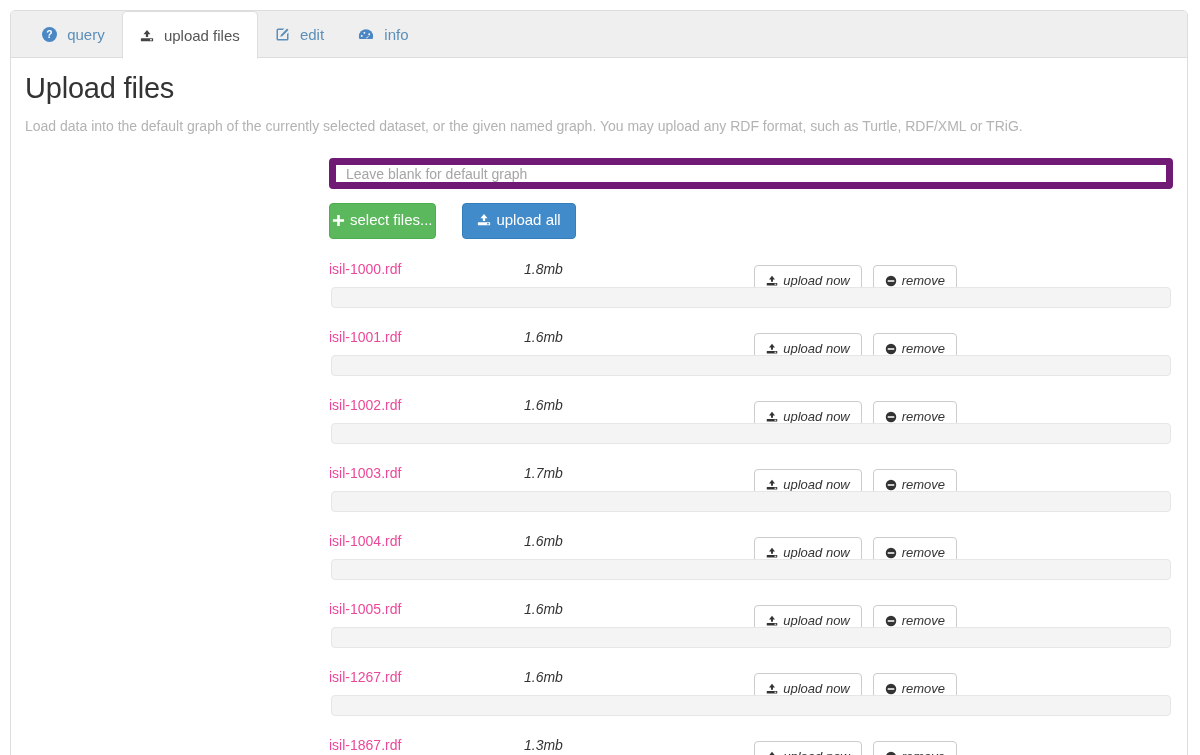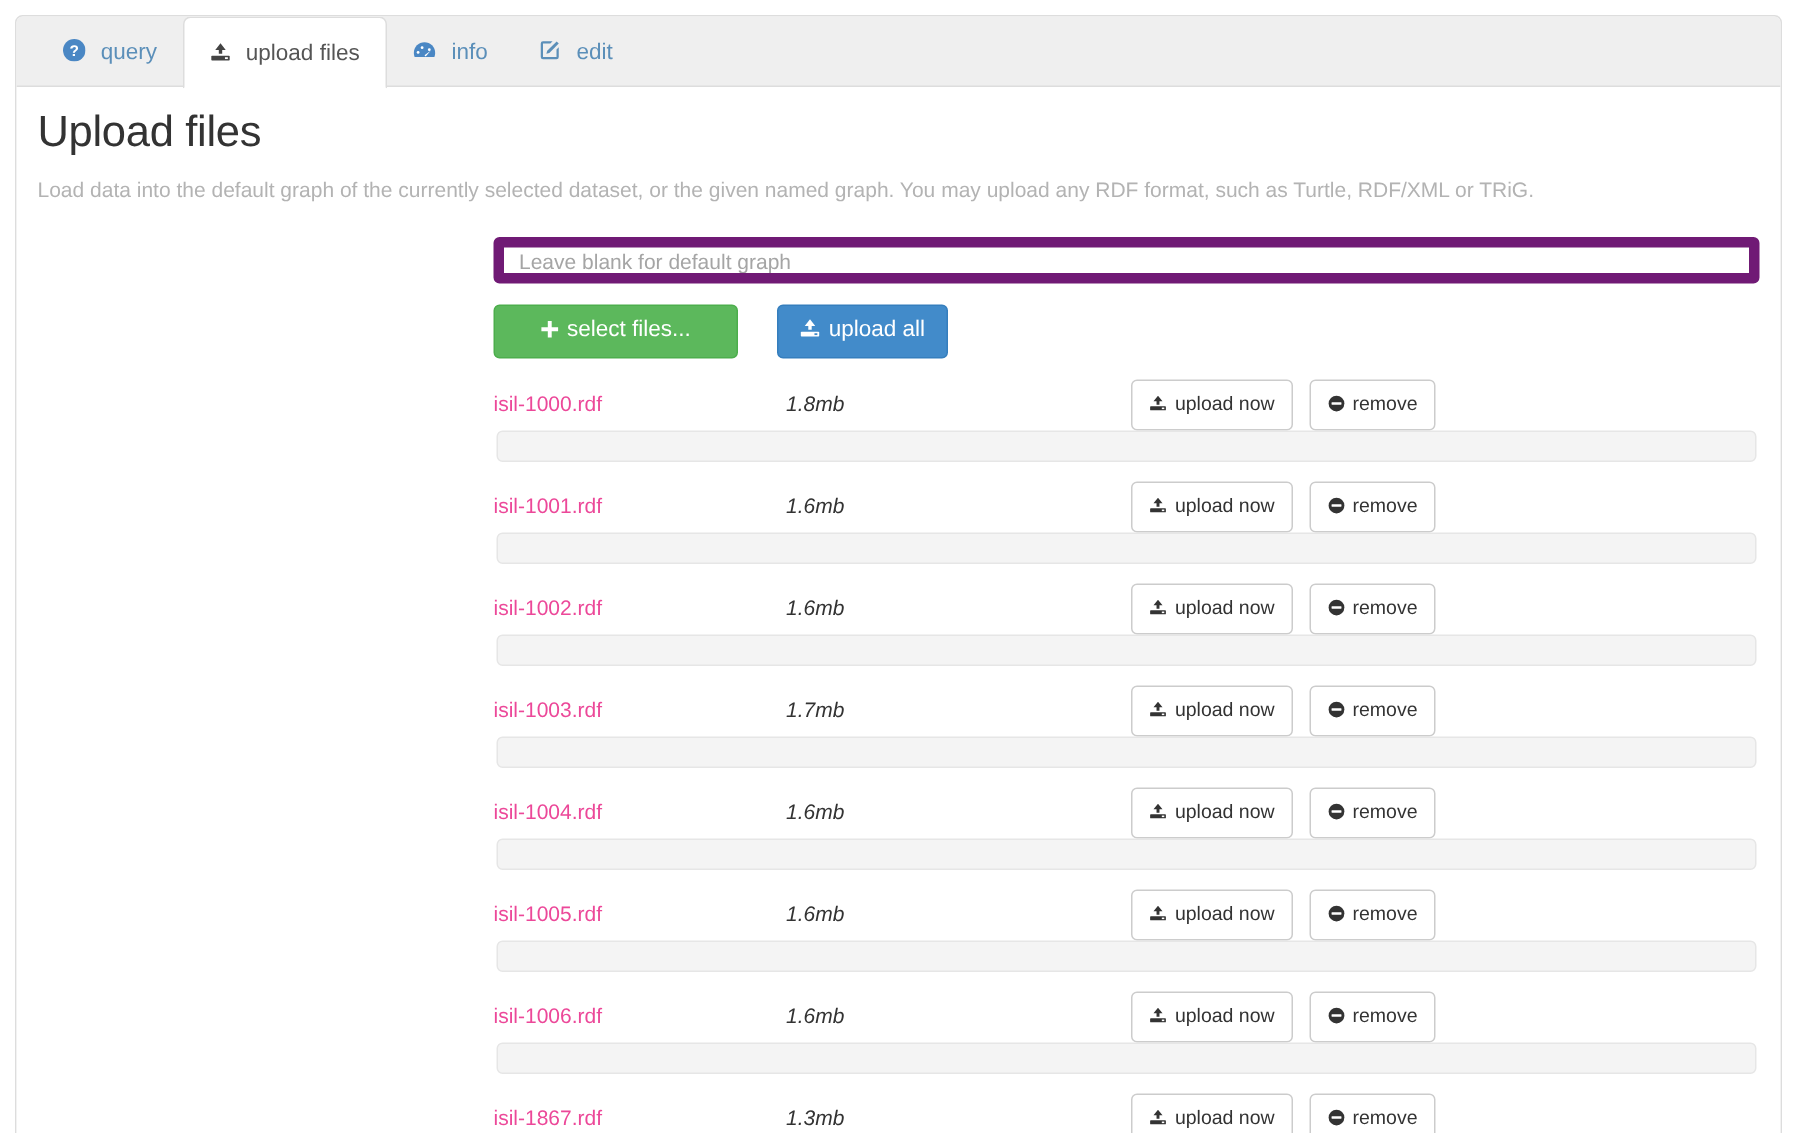--- a/index.html
+++ b/index.html
@@ -145,21 +145,21 @@
     border: 1px solid transparent;
     cursor: pointer;
     white-space: nowrap;
     user-select: none;
     vertical-align: middle;
   }
   .btn-success {
     background: #5cb85c;
     border-color: #4cae4c;
     color: #ffffff;
-    padding: 6px 30px;
+    padding: 6px 2px;
     font-size: 15px;
   }
   .btn-primary {
     background: #428bca;
     border-color: #357ebd;
     color: #ffffff;
     padding: 6px 14px;
     font-size: 15px;
     margin-left: 23px;
   }
@@ -194,22 +194,23 @@
     position: absolute;
     left: 195px;
     top: 8px;
     font-size: 14px;
     font-style: italic;
     color: #333333;
   }
   .row-actions {
     position: absolute;
     right: 216px;
-    top: 0;
+    top: 12px;
     white-space: nowrap;
+    font-style: italic;
   }
   .row-actions .btn-default + .btn-default { margin-left: 7px; }
   .progress {
     position: absolute;
     left: 2px;
     right: 2px;
     top: 34px;
     height: 21px;
     background: #f4f4f4;
     border: 1px solid #e6e6e6;
@@ -249,39 +250,39 @@
           <path d="M8 1 L12 6 L9.3 6 L9.3 9 L6.7 9 L6.7 6 L4 6 Z" fill="#444444"></path>
           <rect x="1" y="10.5" width="14" height="3.6" rx="0.6" fill="#444444"></rect>
           <rect x="11.4" y="11.6" width="2.2" height="1.4" fill="#ffffff"></rect>
         </svg>
       </span>
       <span>upload files</span>
     </div>
 
     <div class="tab">
       <span class="ticon">
+        <svg width="15" height="15" viewBox="0 0 16 16">
+          <path d="M1.6 3.2 A1.6 1.6 0 0 1 3.2 1.6 L10 1.6 L8.4 3.2 L3.2 3.2 L3.2 12.8 L12.8 12.8 L12.8 7.4 L14.4 5.8 L14.4 12.8 A1.6 1.6 0 0 1 12.8 14.4 L3.2 14.4 A1.6 1.6 0 0 1 1.6 12.8 Z" fill="#5b8fb9"></path>
+          <path d="M6.2 8.4 L12.9 1.7 L14.4 3.2 L7.7 9.9 L5.6 10.5 Z" fill="#5b8fb9"></path>
+        </svg>
+      </span>
+      <span>edit</span>
+    </div>
+
+    <div class="tab">
+      <span class="ticon">
         <svg width="16" height="15" viewBox="0 0 18 16">
           <path d="M9 2 A8 8 0 0 0 1 10 A8 8 0 0 0 1.6 13 L16.4 13 A8 8 0 0 0 17 10 A8 8 0 0 0 9 2 Z" fill="#4a87c4"></path>
           <circle cx="4.2" cy="9.6" r="1.05" fill="#ffffff"></circle>
           <circle cx="7.2" cy="6.1" r="1.05" fill="#ffffff"></circle>
           <circle cx="12.6" cy="7.6" r="1.05" fill="#ffffff"></circle>
           <path d="M9 11.8 L13.6 8.4 L9.9 12.6 Z" fill="#ffffff"></path>
         </svg>
       </span>
       <span>info</span>
-    </div>
-
-    <div class="tab">
-      <span class="ticon">
-        <svg width="15" height="15" viewBox="0 0 16 16">
-          <path d="M1.6 3.2 A1.6 1.6 0 0 1 3.2 1.6 L10 1.6 L8.4 3.2 L3.2 3.2 L3.2 12.8 L12.8 12.8 L12.8 7.4 L14.4 5.8 L14.4 12.8 A1.6 1.6 0 0 1 12.8 14.4 L3.2 14.4 A1.6 1.6 0 0 1 1.6 12.8 Z" fill="#5b8fb9"></path>
-          <path d="M6.2 8.4 L12.9 1.7 L14.4 3.2 L7.7 9.9 L5.6 10.5 Z" fill="#5b8fb9"></path>
-        </svg>
-      </span>
-      <span>edit</span>
     </div>
 
     <div style="clear:both"></div>
   </div>
 
   <div class="panel-body">
 
     <h1 class="page-title">Upload files</h1>
     <p class="lead">Load data into the default graph of the currently selected dataset, or the given named graph. You may upload any RDF format, such as Turtle, RDF/XML or TRiG.</p>
 
@@ -472,21 +473,21 @@
           </svg>
         </span><span class="remove-label">remove</span>
       </span>
     </div>
     <div class="progress">
       <div class="progress-bar" style="width: 0%;"></div>
     </div>
   </div>
 
   <div class="file-row">
-    <div class="file-name">isil-1006.rdf</div>
+    <div class="file-name">isil-1267.rdf</div>
     <div class="file-size">1.6mb</div>
     <div class="row-actions">
       <span class="btn btn-default">
         <span class="bicon">
           <svg width="12" height="12" viewBox="0 0 16 16">
             <path d="M8 1 L12 6 L9.3 6 L9.3 9 L6.7 9 L6.7 6 L4 6 Z" fill="#333333"></path>
             <rect x="1" y="10.5" width="14" height="3.6" rx="0.6" fill="#333333"></rect>
             <rect x="11.4" y="11.6" width="2.2" height="1.4" fill="#ffffff"></rect>
           </svg>
         </span><span class="upload-now-label">upload now</span>

